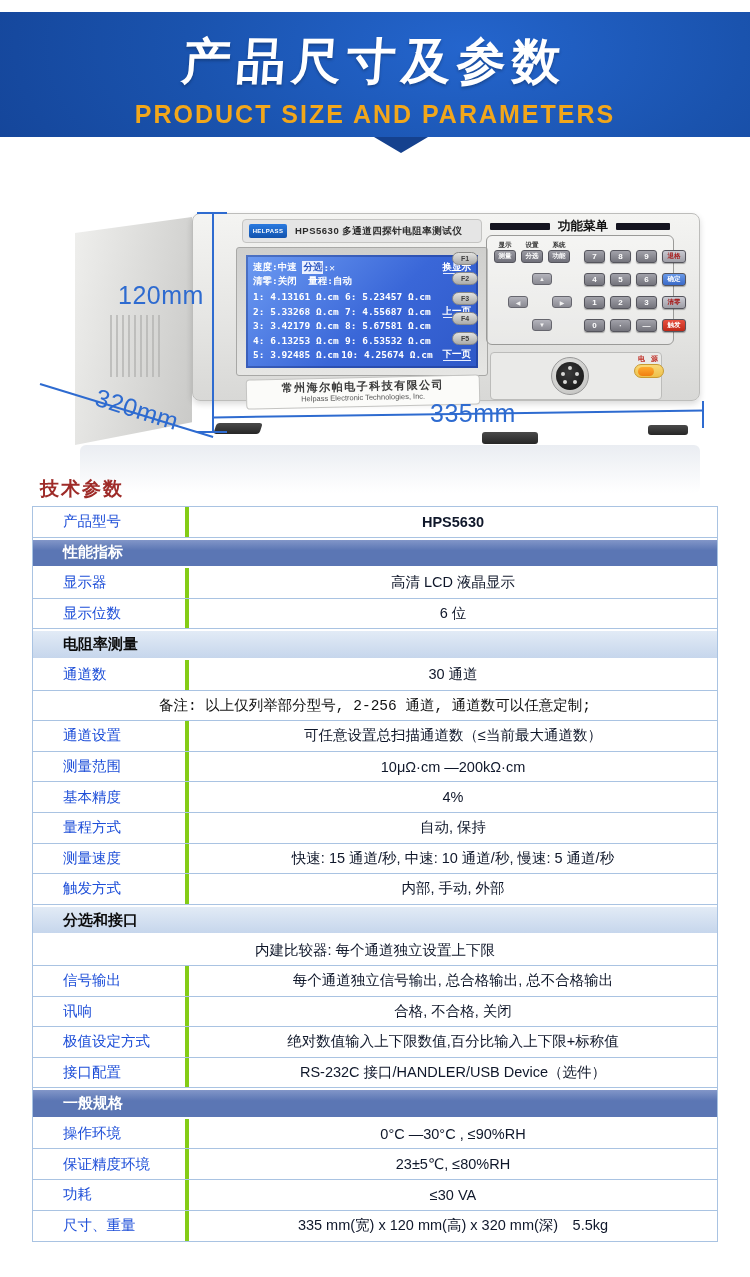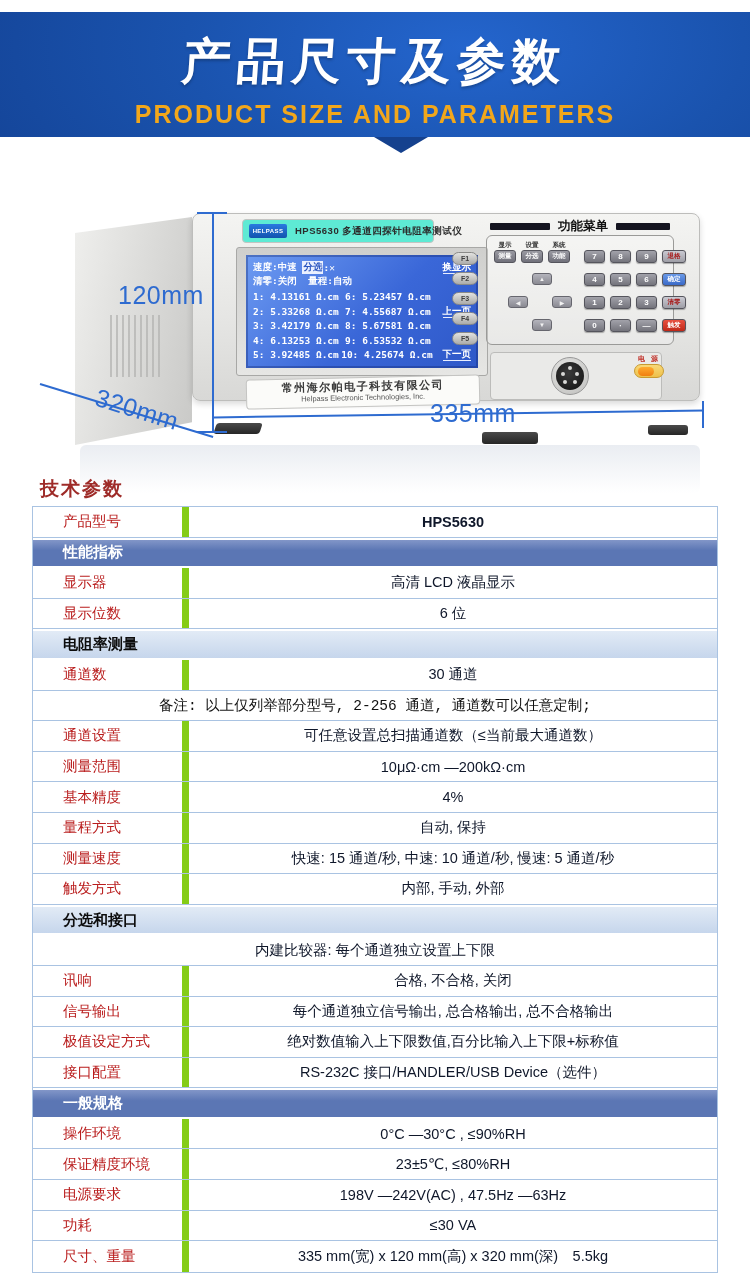--- a/index.html
+++ b/index.html
@@ -47,22 +47,22 @@
     border-radius:8px; border:1px solid #bdbdbb;
     background:linear-gradient(180deg,#f4f4f2 0%,#e6e6e4 55%,#d8d8d6 100%);
     box-shadow:0 3px 6px rgba(0,0,0,.15);
   }
   .foot { position:absolute; background:linear-gradient(180deg,#4a4a4a,#262626); border-radius:3px; }
   .foot1 { left:215px; top:268px; width:46px; height:11px; transform:skewX(-18deg); }
   .foot2 { left:482px; top:277px; width:56px; height:12px; }
   .foot3 { left:648px; top:270px; width:40px; height:10px; }
 
   .header-label {
-    position:absolute; left:242px; top:64px; width:192px; height:24px;
-    background:#5eead4; border:1px solid #c4c4c2; border-radius:4px;
+    position:absolute; left:242px; top:64px; width:240px; height:24px;
+    background:#e5e5e5; border:1px solid #c4c4c2; border-radius:4px;
     display:flex; align-items:center; padding:0 6px;
   }
   .brand-logo {
     width:38px; height:14px; border-radius:2px; flex:0 0 auto;
     background:linear-gradient(180deg,#2a7ae0,#1253ae);
     color:#fff; font-size:6px; font-weight:bold; letter-spacing:.4px;
     display:flex; align-items:center; justify-content:center;
   }
   .model-label { font-size:9.5px; font-weight:bold; color:#2b2b2b; margin-left:8px; letter-spacing:.5px; white-space:nowrap; }
 
@@ -185,23 +185,23 @@
     position:absolute; left:40px; top:476px; font-size:19px; font-weight:bold;
     color:#9e2b28; letter-spacing:2px;
   }
   .specs-table {
     position:absolute; left:32px; top:506px; width:686px;
     border:1px solid #a9c3e2; background:#fff;
   }
   .t-row { display:flex; height:30.6px; border-bottom:1px solid #a9c3e2; background:#fff; }
   .t-row:last-child { border-bottom:none; }
   .t-label {
-    width:156px; flex:0 0 auto; border-right:7px solid #84cc16;
+    width:156px; flex:0 0 auto; border-right:4px solid #84cc16;
     display:flex; align-items:center; padding-left:30px;
-    font-size:14.5px; color:#b91c1c;
+    font-size:14.5px; color:#1d4ed8;
   }
   .t-value {
     flex:1; display:flex; align-items:center; justify-content:center;
     font-size:14.5px; color:#0f172a; text-align:center; padding:0 6px;
   }
   .t-value.bold { font-weight:bold; }
   .t-note { align-items:center; justify-content:center; font-size:14.5px; color:#111;font-family:Liberation Mono, monospace; }
   .t-section { align-items:center; padding-left:30px; font-weight:bold; font-size:15px; border-top:2px solid #fff; border-bottom:2px solid #fff; }
   .sec-dark { background:linear-gradient(180deg,#8296c8 0%,#5b76b4 40%,#5b76b4 100%); color:#ffffff; }
   .sec-light { background:linear-gradient(180deg,#e2ebf6,#c6d6ec); color:#0c0c0c; }
@@ -377,51 +377,47 @@
       <div class="t-label">触发方式</div>
       <div class="t-value">内部, 手动, 外部</div>
     </div>
     <div class="t-row t-section sec-light">
       <span>分选和接口</span>
     </div>
     <div class="t-row t-data">
       <div class="t-value">内建比较器: 每个通道独立设置上下限</div>
     </div>
     <div class="t-row t-data">
+      <div class="t-label">信号输出</div>
+      <div class="t-value">每个通道独立信号输出, 总合格输出, 总不合格输出</div>
+    </div>
+    <div class="t-row t-data">
       <div class="t-label">讯响</div>
       <div class="t-value">合格, 不合格, 关闭</div>
     </div>
     <div class="t-row t-data">
-      <div class="t-label">信号输出</div>
-      <div class="t-value">每个通道独立信号输出, 总合格输出, 总不合格输出</div>
-    </div>
-    <div class="t-row t-data">
       <div class="t-label">极值设定方式</div>
       <div class="t-value">绝对数值输入上下限数值,百分比输入上下限+标称值</div>
     </div>
     <div class="t-row t-data">
       <div class="t-label">接口配置</div>
       <div class="t-value">RS-232C 接口/HANDLER/USB Device（选件）</div>
     </div>
     <div class="t-row t-section sec-dark">
       <span>一般规格</span>
     </div>
     <div class="t-row t-data">
       <div class="t-label">操作环境</div>
       <div class="t-value">0°C —30°C , ≤90%RH</div>
     </div>
     <div class="t-row t-data">
       <div class="t-label">保证精度环境</div>
       <div class="t-value">23±5℃, ≤80%RH</div>
     </div>
     <div class="t-row t-data">
-      <div class="t-label">电源要求</div>
-      <div class="t-value">198V —242V(AC) , 47.5Hz —63Hz</div>
-    </div>
-    <div class="t-row t-data">
       <div class="t-label">功耗</div>
       <div class="t-value">≤30 VA</div>
     </div>
     <div class="t-row t-data">
       <div class="t-label">尺寸、重量</div>
       <div class="t-value">335 mm(宽) x 120 mm(高) x 320 mm(深)　5.5kg</div>
     </div>
   </div>
 
 </body></html>

